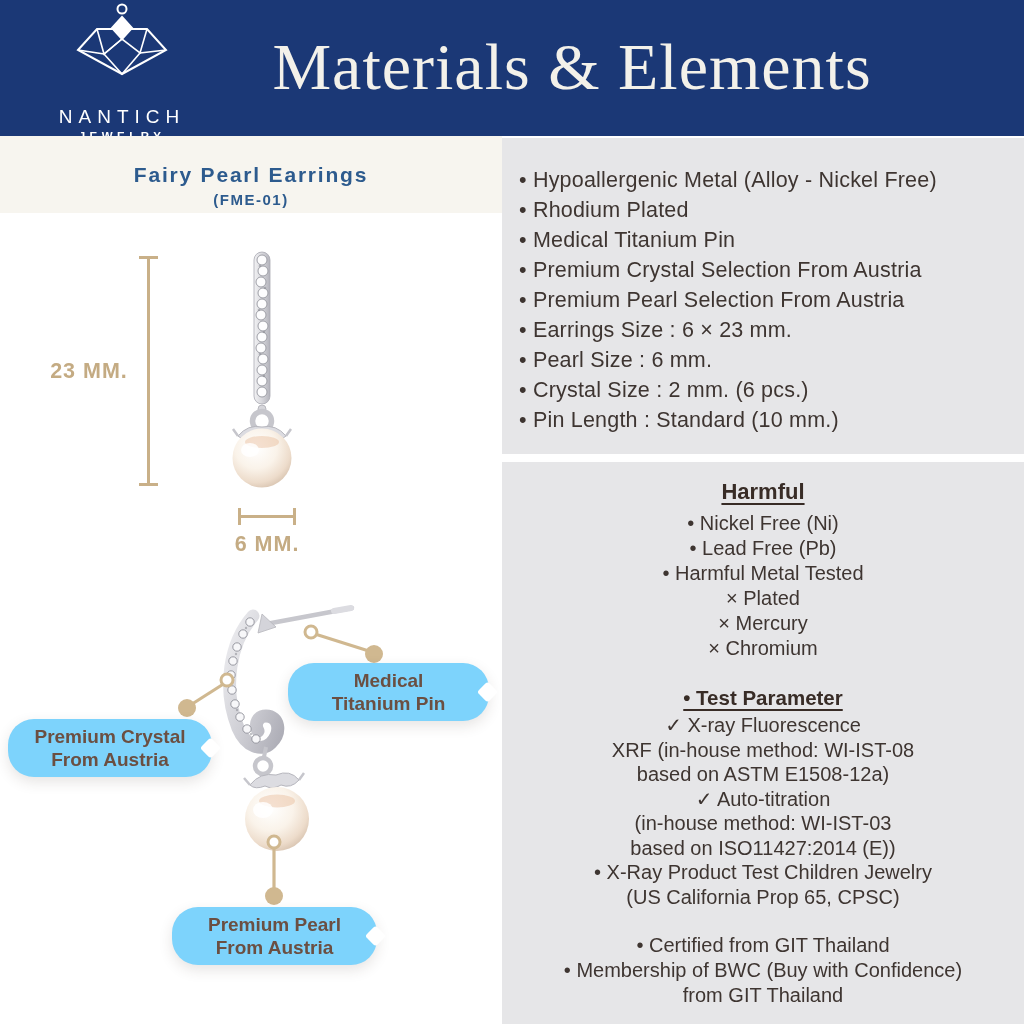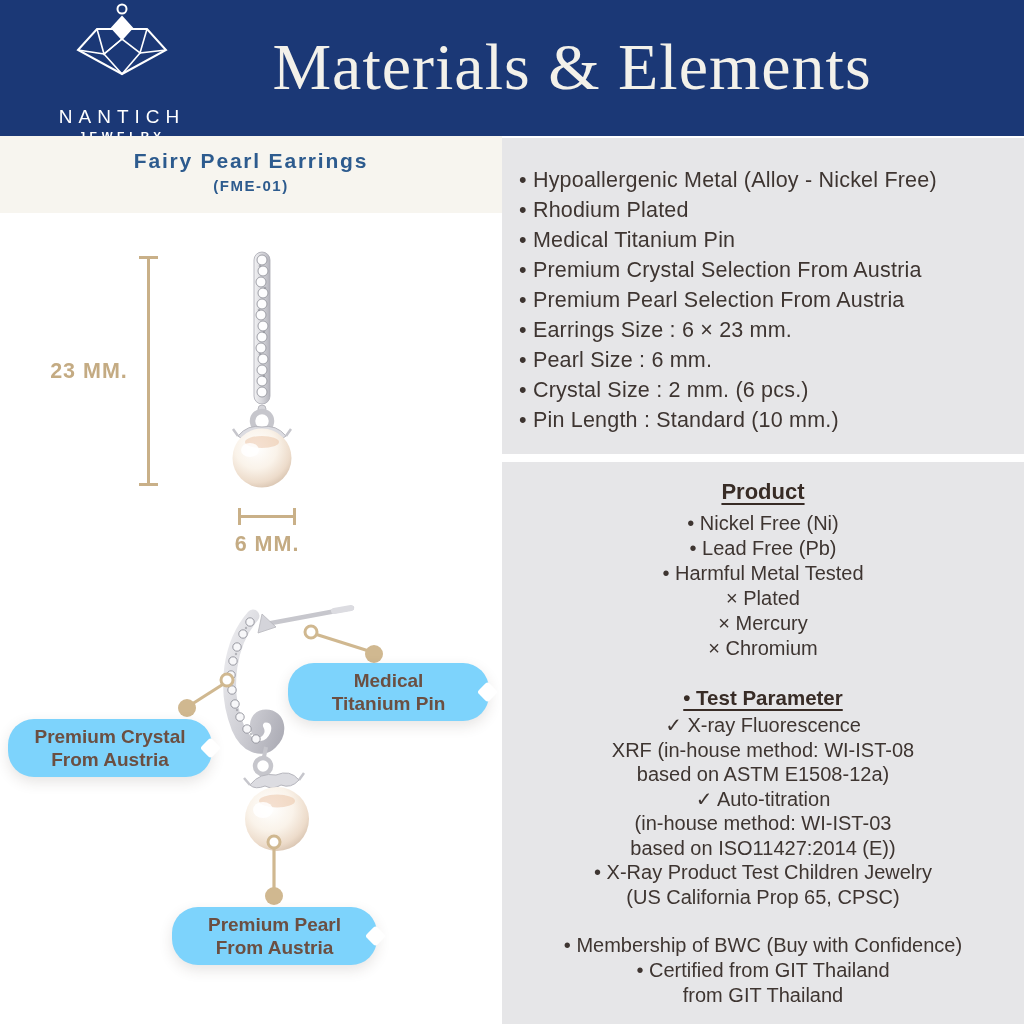--- a/index.html
+++ b/index.html
@@ -14,21 +14,21 @@
   .brand-name{font-size:19px;letter-spacing:6px;font-weight:400;margin-top:18px;white-space:nowrap;}
   .brand-sub{font-size:11.5px;letter-spacing:4.5px;font-weight:700;margin-top:2px;white-space:nowrap;}
   .page-title{position:absolute;left:212px;top:0;width:720px;height:134px;display:flex;
               align-items:center;justify-content:center;color:#f3f1ea;
               font-family:"Liberation Serif",serif;font-weight:400;font-size:66px;
               letter-spacing:1px;white-space:nowrap;}
 
   
   .left-col{position:absolute;left:0;top:136px;width:502px;height:888px;background:#ffffff;}
   .title-band{position:absolute;left:0;top:0;width:502px;height:77px;background:#f7f5ef;
-              text-align:center;color:#2d5b8e;padding-top:13px;}
+              text-align:center;color:#2d5b8e;padding-top:27px;}
   .product-name{font-size:21px;font-weight:700;letter-spacing:1.8px;}
   .product-code{font-size:15px;font-weight:700;letter-spacing:1.5px;margin-top:4px;}
 
   
   .measure{position:absolute;background:#c9b088;}
   .v-line{left:147px;top:121px;width:3px;height:229px;}
   .v-cap{width:19px;height:3px;left:139px;}
   .v-cap.top{top:120px;} .v-cap.bot{top:347px;}
   .h-line{left:238px;top:379px;width:58px;height:3px;}
   .h-cap{width:3px;height:17px;top:372px;}
@@ -244,21 +244,21 @@
         <li>• Premium Pearl Selection From Austria</li>
         <li>• Earrings Size : 6 × 23 mm.</li>
         <li>• Pearl Size : 6 mm.</li>
         <li>• Crystal Size : 2 mm. (6 pcs.)</li>
         <li>• Pin Length : Standard (10 mm.)</li>
       </ul>
   </div>
 
   <div class="panel panel-2">
     <h2 class="tested-heading">
-      <span>Product</span>
+      <span>Harmful</span>
     </h2>
     <ul class="tested-list">
 
     <li>• Nickel Free (Ni)</li>
         <li>• Lead Free (Pb)</li>
         <li>• Harmful Metal Tested</li>
         <li>× Plated</li>
         <li>× Mercury</li>
         <li>× Chromium</li>
       </ul>
@@ -273,19 +273,19 @@
         <li>based on ASTM E1508-12a)</li>
         <li>✓ Auto-titration</li>
         <li>(in-house method: WI-IST-03</li>
         <li>based on ISO11427:2014 (E))</li>
         <li>• X-Ray Product Test Children Jewelry</li>
         <li>(US California Prop 65, CPSC)</li>
       </ul>
 
     <ul class="cert-list">
 
-    <li>• Membership of BWC (Buy with Confidence)</li>
-        <li>• Certified from GIT Thailand</li>
+    <li>• Certified from GIT Thailand</li>
+        <li>• Membership of BWC (Buy with Confidence)</li>
         <li>from GIT Thailand</li>
       </ul>
   </div>
 
 </div>
 
 </body></html>

